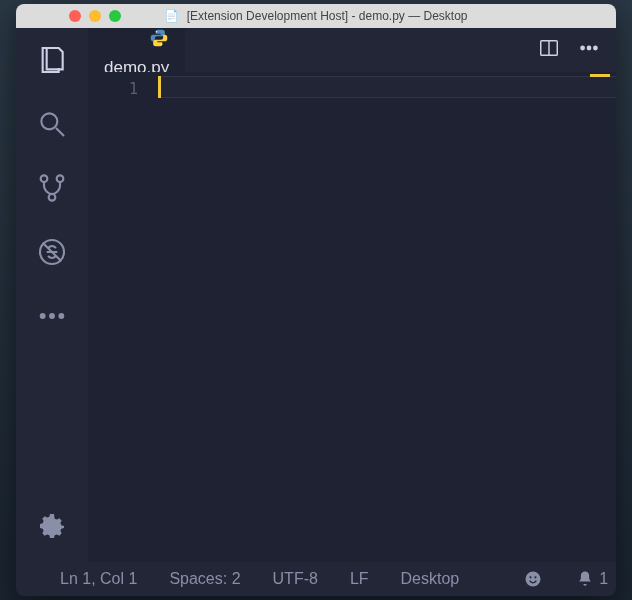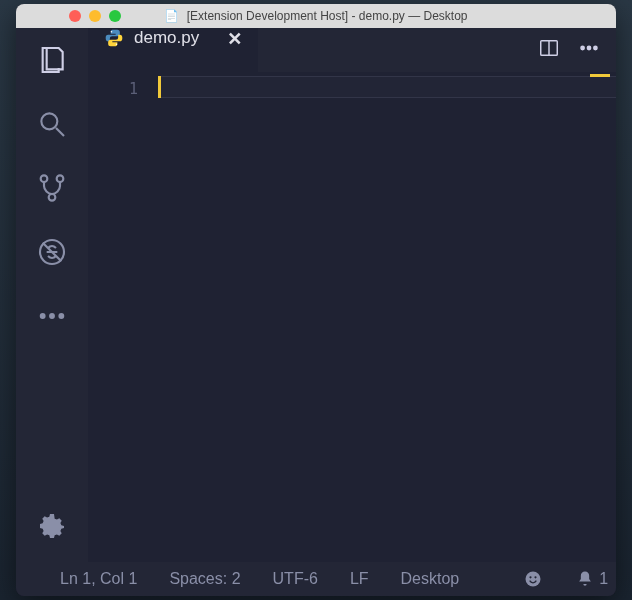--- a/index.html
+++ b/index.html
@@ -87,27 +87,28 @@
     min-width: 0;
   }
   .tabbar {
     height: 44px;
     display: flex;
     align-items: stretch;
     background: #232636;
   }
   .tab {
     display: flex;
-    align-items: flex-start;
+    align-items: flex-end;
     gap: 10px;
     padding: 0 16px;
     color: #e0e0e8;
     font-size: 17px;
     cursor: pointer;
     position: relative;
+    flex-direction: column;
   }
   .tab.active {
     background: #1f2233;
   }
   .tab.active::after {
     content: "";
     position: absolute;
     left: 0; right: 0; bottom: -2px;
     height: 2px;
     background: #e85d9e;
@@ -317,21 +318,21 @@
         <div class="overview-ruler"></div>
       </div>
     </div>
 
   </div>
 
   <div class="statusbar">
     <div class="sb-left-pad"></div>
     <div class="sb-item">Ln 1, Col 1</div>
     <div class="sb-item">Spaces: 2</div>
-    <div class="sb-item">UTF-6</div>
+    <div class="sb-item">UTF-8</div>
     <div class="sb-item">LF</div>
     <div class="sb-item">Desktop</div>
     <div class="sb-spacer"></div>
     <div class="sb-item sb-feedback">
       <span>
         <svg viewBox="0 0 24 24">
             <circle cx="12" cy="12" r="9"></circle>
             <circle cx="9" cy="10" r="1.3" fill="#232636"></circle>
             <circle cx="15" cy="10" r="1.3" fill="#232636"></circle>
             <path d="M8 14c1 1.8 2.5 2.5 4 2.5s3-.7 4-2.5" stroke="#232636" stroke-width="1.5" fill="none"></path>

